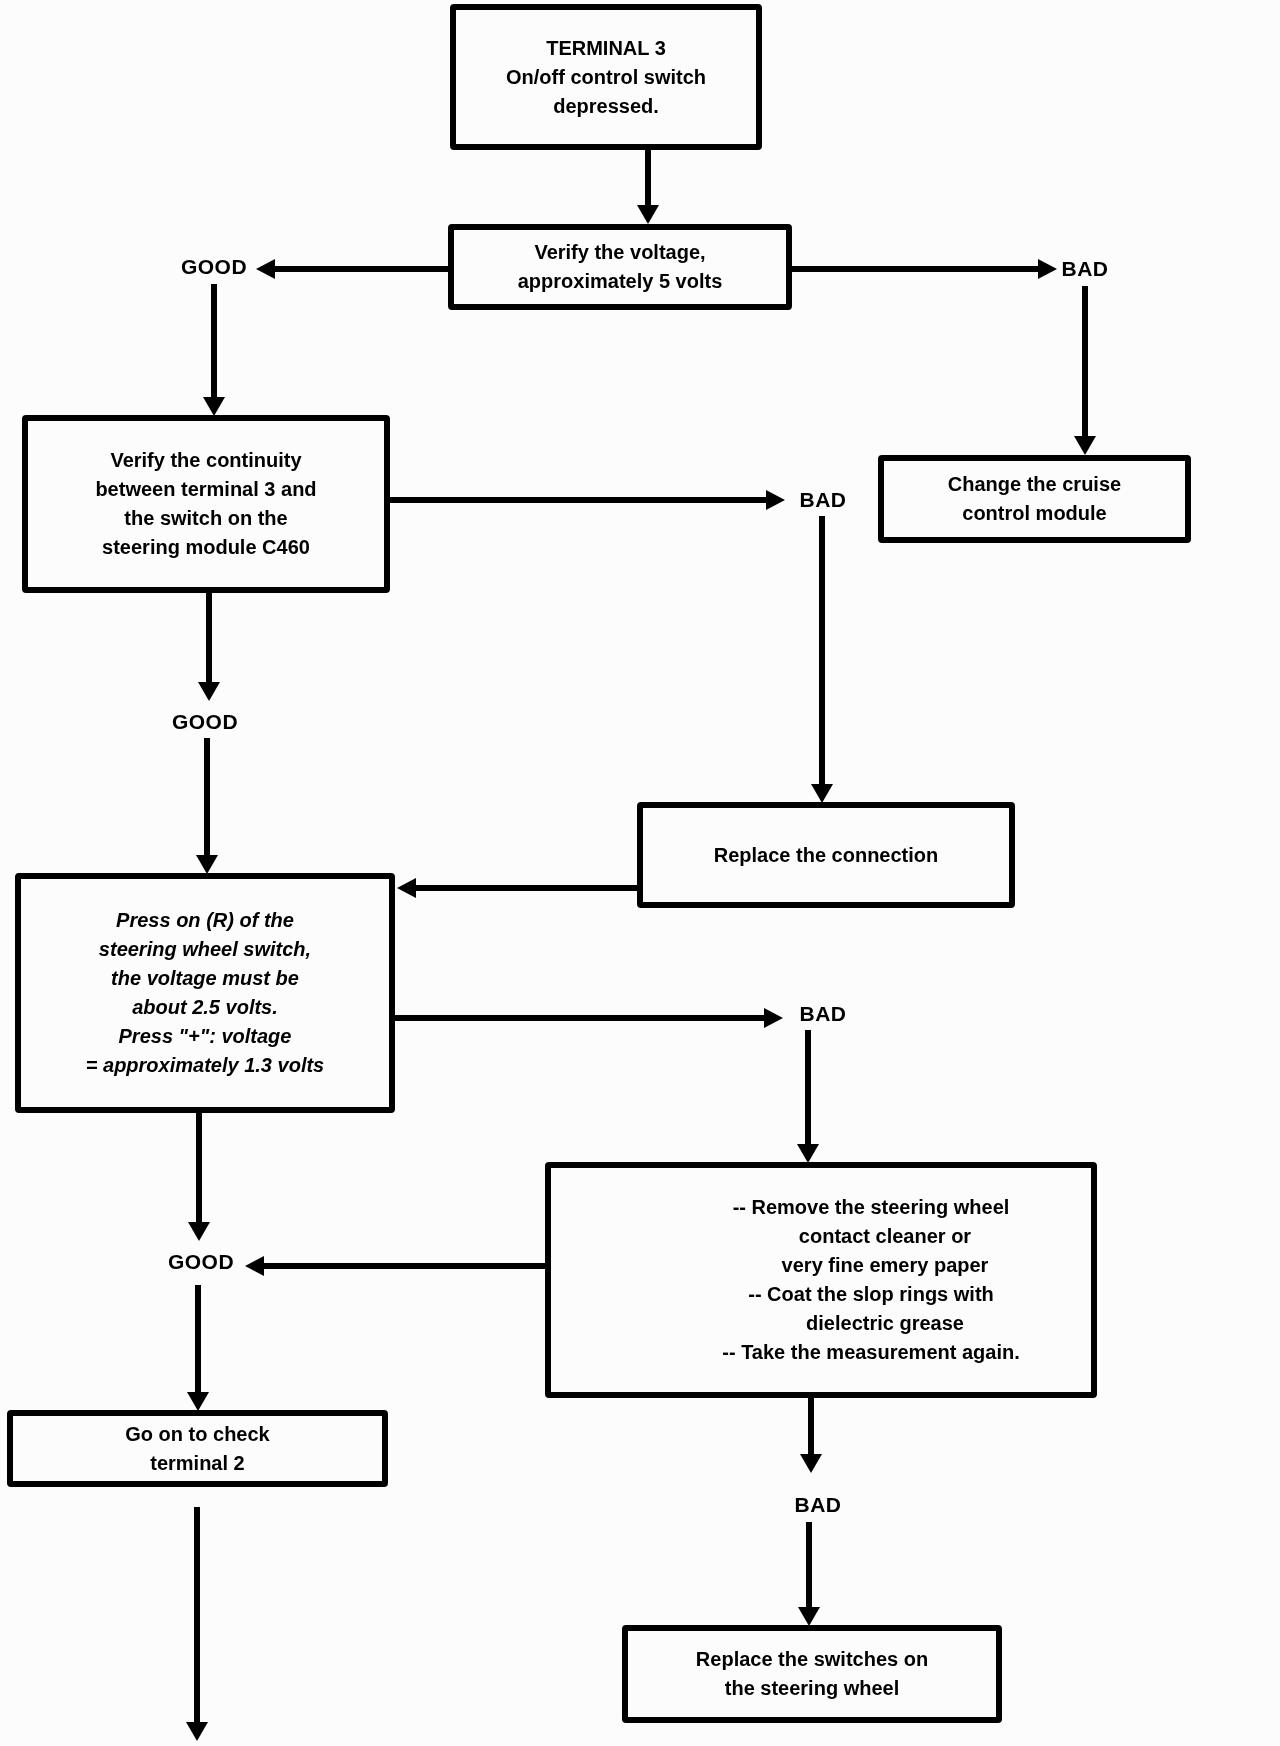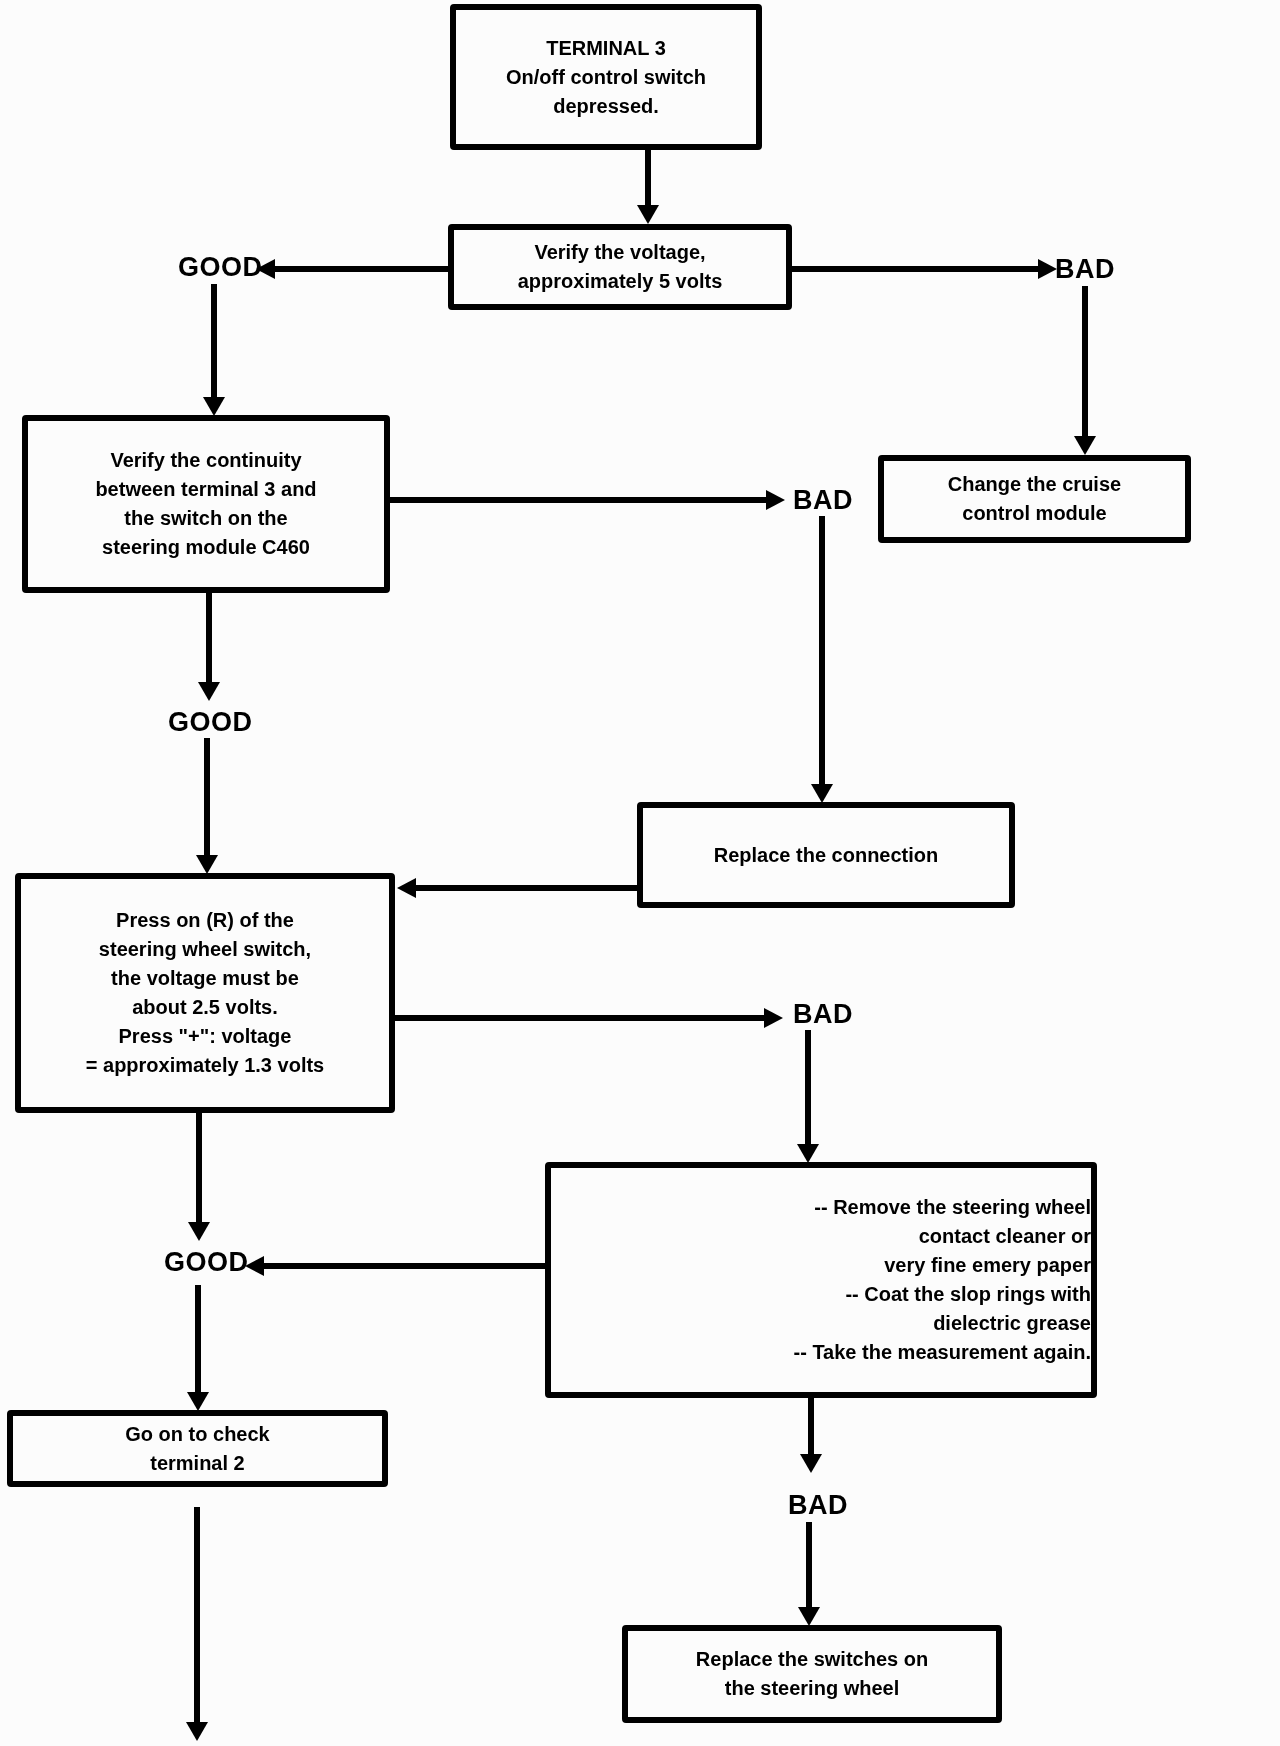--- a/index.html
+++ b/index.html
@@ -20,27 +20,27 @@
     display:flex;
     flex-direction:column;
     justify-content:center;
     align-items:center;
     text-align:center;
     font-weight:bold;
     font-size:20px;
     line-height:29px;
   }
   .box .ln{white-space:pre;}
-  .box.leftalign{align-items:flex-end;text-align:left;}
+  .box.leftalign{align-items:center;text-align:left;}
   .box.leftalign .ln{padding-left:100px;}
   .box.leftalign .ln.cont{padding-left:128px;}
   .flowlabel{
     position:absolute;
     font-weight:bold;
-    font-size:27px;
+    font-size:21px;
     letter-spacing:0.5px;
     line-height:24px;
     text-align:center;
     white-space:nowrap;
   }
   .vline{position:absolute;width:6px;background:#000;}
   .hline{position:absolute;height:6px;background:#000;}
   .head-down{
     position:absolute;width:0;height:0;
     border-left:11px solid transparent;
@@ -85,21 +85,21 @@
 
   <div class="box" style="left:878px;top:455px;width:313px;height:88px;">
     <div class="ln">Change the cruise</div>
     <div class="ln">control module</div>
   </div>
 
   <div class="box" style="left:637px;top:802px;width:378px;height:106px;">
     <div class="ln">Replace the connection</div>
   </div>
 
-  <div class="box" style="left:15px;top:873px;width:380px;height:240px;">
+  <div class="box" style="left:15px;top:873px;width:380px;height:240px;font-style:italic;">
     <div class="ln">Press on (R) of the</div>
     <div class="ln">steering wheel switch,</div>
     <div class="ln">the voltage must be</div>
     <div class="ln">about 2.5 volts.</div>
     <div class="ln">Press "+": voltage</div>
     <div class="ln">= approximately 1.3 volts</div>
   </div>
 
   <div class="box leftalign" style="left:545px;top:1162px;width:552px;height:236px;">
     <div class="ln">-- Remove the steering wheel</div>

